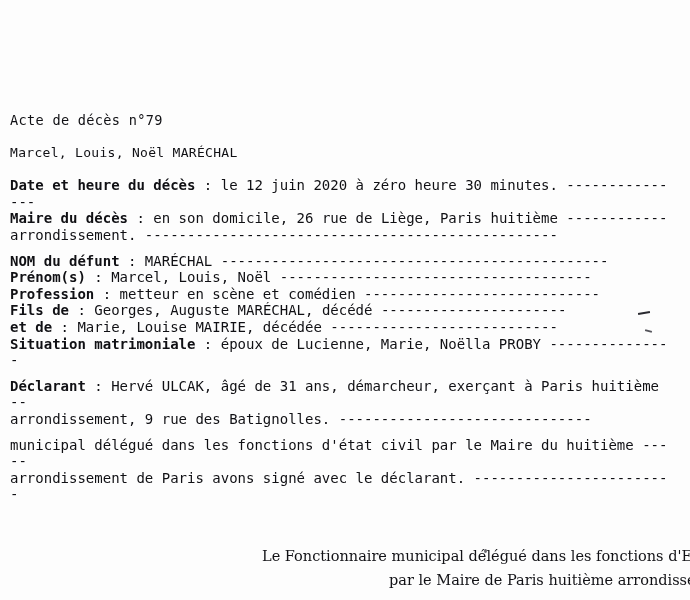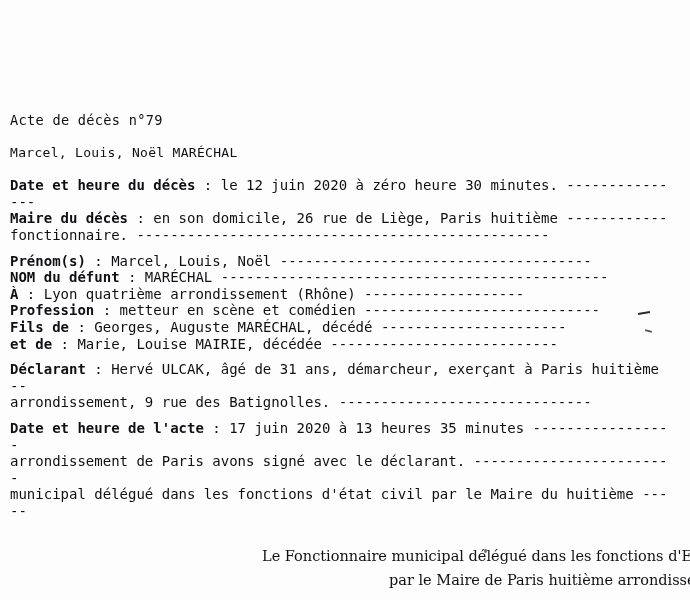--- a/index.html
+++ b/index.html
@@ -127,41 +127,40 @@
 
   <div class="body-block">
 
     <div class="line act-number">Acte de décès n°79</div>
     <div class="gap-md"></div>
     <div class="line name-line">Marcel, Louis, Noël MARÉCHAL</div>
     <div class="gap-md"></div>
 
     <div class="line"><span class="lbl">Date et heure du décès</span><span> : le 12 juin 2020 à zéro heure 30 minutes. ---------------</span></div>
     <div class="line"><span class="lbl">Maire du décès</span><span> : en son domicile, 26 rue de Liège, Paris huitième ------------</span></div>
-    <div class="line"><span>fonctionnaire. -------------------------------------------------</span></div>
+    <div class="line"><span>arrondissement. -------------------------------------------------</span></div>
 
     <div class="gap-sm"></div>
 
+    <div class="line"><span class="lbl">NOM du défunt</span><span> : MARÉCHAL ----------------------------------------------</span></div>
     <div class="line"><span class="lbl">Prénom(s)</span><span> : Marcel, Louis, Noël -------------------------------------</span></div>
-    <div class="line"><span class="lbl">NOM du défunt</span><span> : MARÉCHAL ----------------------------------------------</span></div>
-    <div class="line"><span class="lbl">À</span><span> : Lyon quatrième arrondissement (Rhône) -------------------</span></div>
     <div class="line"><span class="lbl">Profession</span><span> : metteur en scène et comédien ----------------------------</span></div>
     <div class="line"><span class="lbl">Fils de</span><span> : Georges, Auguste MARÉCHAL, décédé ----------------------</span></div>
     <div class="line"><span class="lbl">et de</span><span> : Marie, Louise MAIRIE, décédée ---------------------------</span></div>
+    <div class="line"><span class="lbl">Situation matrimoniale</span><span> : époux de Lucienne, Marie, Noëlla PROBY ---------------</span></div>
 
     <div class="gap-sm"></div>
 
     <div class="line"><span class="lbl">Déclarant</span><span> : Hervé ULCAK, âgé de 31 ans, démarcheur, exerçant à Paris huitième --</span></div>
     <div class="line"><span>arrondissement, 9 rue des Batignolles. ------------------------------</span></div>
 
     <div class="gap-sm"></div>
 
-    <div class="line"><span class="lbl">Date et heure de l'acte</span><span> : 17 juin 2020 à 13 heures 35 minutes -----------------</span></div>
+    <div class="line"><span>municipal délégué dans les fonctions d'état civil par le Maire du huitième -----</span></div>
     <div class="line"><span>arrondissement de Paris avons signé avec le déclarant. ------------------------</span></div>
-    <div class="line"><span>municipal délégué dans les fonctions d'état civil par le Maire du huitième -----</span></div>
 
   </div>
 
   <div class="mark-right"></div>
   <div class="mark-right2"></div>
 
   <div class="footer">
     <div class="footer-l1">Le Fonctionnaire municipal délégué dans les fonctions d'Etat civil</div>
     <div class="footer-l2">par le Maire de Paris huitième arrondissement</div>
   </div>

